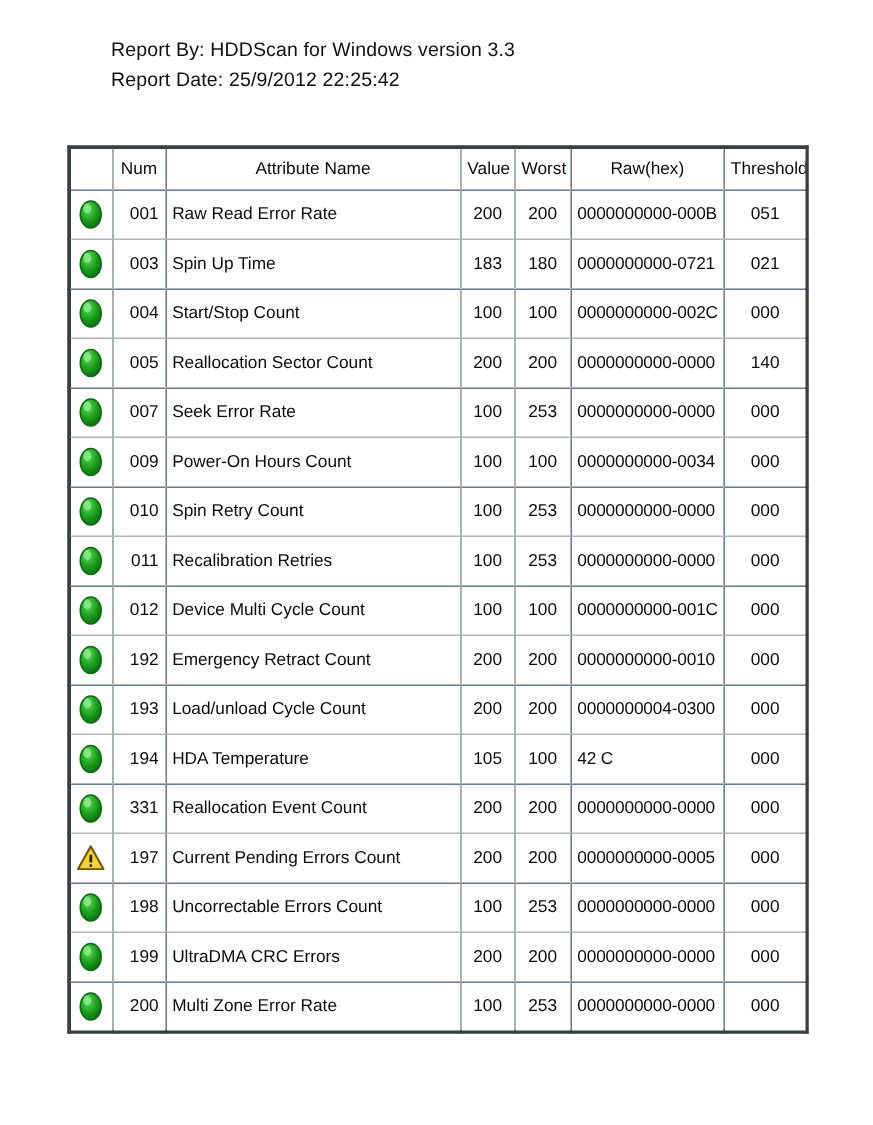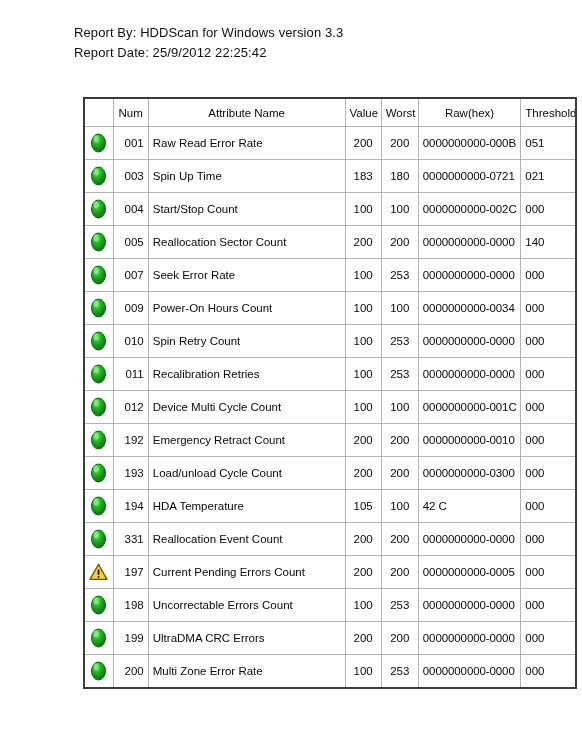--- a/index.html
+++ b/index.html
@@ -32,21 +32,20 @@
     left: 45px;
     top: 97px;
     width: 494px;
   }
   table.smart {
     border-collapse: collapse;
     width: 494px;
     table-layout: fixed;
     background: #0c4a6e;
     border: 2px solid #3c3c3c;
-    margin-left: 38px;
   }
   table.smart col.c-icon   { width: 29px; }
   table.smart col.c-num    { width: 35px; }
   table.smart col.c-name   { width: 196px; }
   table.smart col.c-value  { width: 36px; }
   table.smart col.c-worst  { width: 37px; }
   table.smart col.c-raw    { width: 102px; }
   table.smart col.c-thr    { width: 55px; }
 
   table.smart th, table.smart td {
@@ -69,21 +68,21 @@
   td.cell-icon {
     padding: 0;
     text-align: center;
     vertical-align: middle;
   }
   td.cell-num    { text-align: right; }
   td.cell-name   { text-align: left; padding-left: 6px; }
   td.cell-value  { text-align: center; }
   td.cell-worst  { text-align: center; }
   td.cell-raw    { letter-spacing: -0.1px; }
-  td.cell-thr    { text-align: left; }
+  td.cell-thr    { text-align: center; }
 
   .ind {
     display: inline-block;
     vertical-align: middle;
     line-height: 0;
   }
   .ind svg { display: block; }
 </style>
 </head>
 <body>
@@ -315,21 +314,21 @@
                     <stop offset="100%" stop-color="#0d6b12"></stop>
                   </radialGradient>
                 </defs>
                 <ellipse cx="8.5" cy="10" rx="7" ry="9" fill="url(#gOk)" stroke="#0d6b12" stroke-width="1"></ellipse>
                 <ellipse cx="6.2" cy="6" rx="2.6" ry="3.4" fill="#8ff08f" opacity="0.75"></ellipse>
               </svg></span></td>
           <td class="cell-num">193</td>
           <td class="cell-name">Load/unload Cycle Count</td>
           <td class="cell-value">200</td>
           <td class="cell-worst">200</td>
-          <td class="cell-raw">0000000000-0300</td>
+          <td class="cell-raw">0000000004-0300</td>
           <td class="cell-thr">000</td>
         </tr>
         <tr>
           <td class="cell-icon"><span class="ind"><svg width="17" height="20" viewBox="0 0 17 20" aria-hidden="true">
                 <defs>
                   <radialGradient id="gOk" cx="38%" cy="30%" r="75%">
                     <stop offset="0%" stop-color="#5fd95f"></stop>
                     <stop offset="55%" stop-color="#1aa01a"></stop>
                     <stop offset="100%" stop-color="#0d6b12"></stop>
                   </radialGradient>

